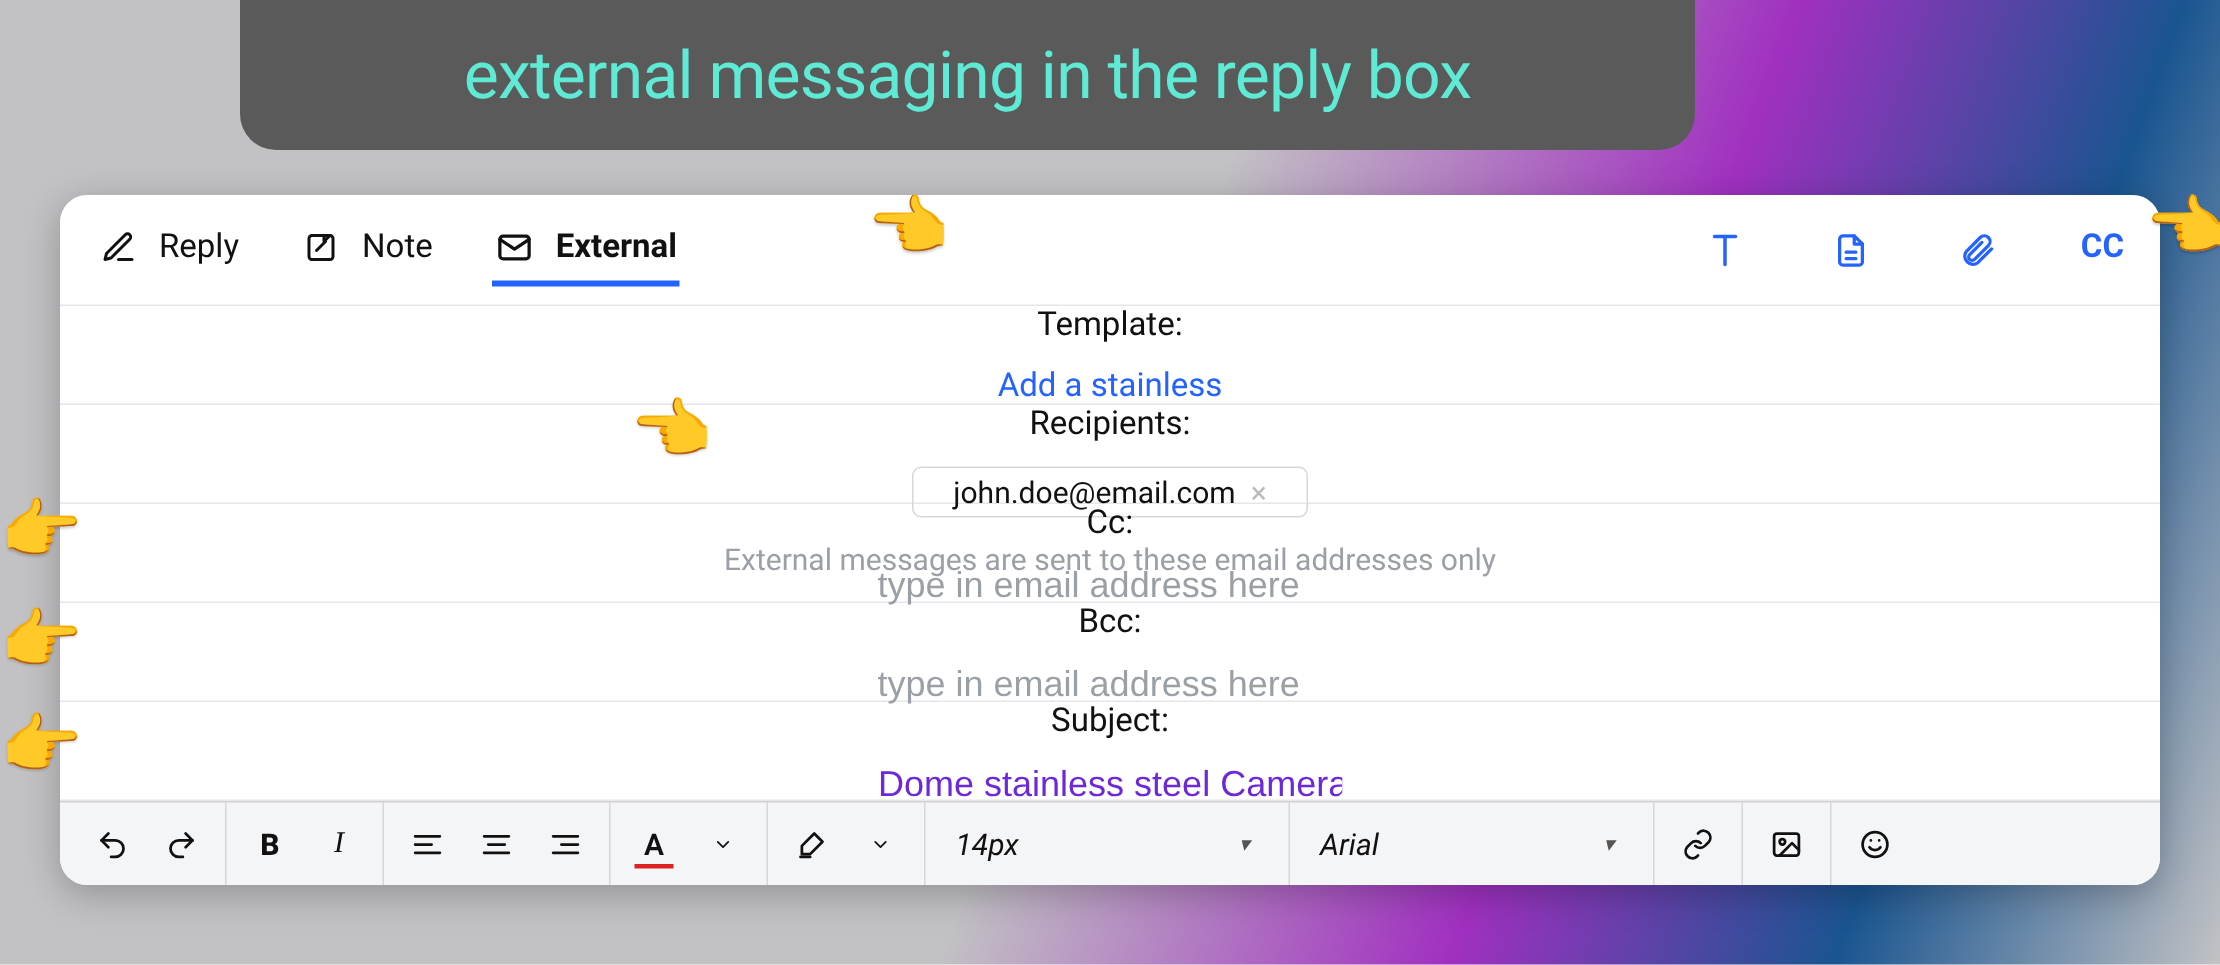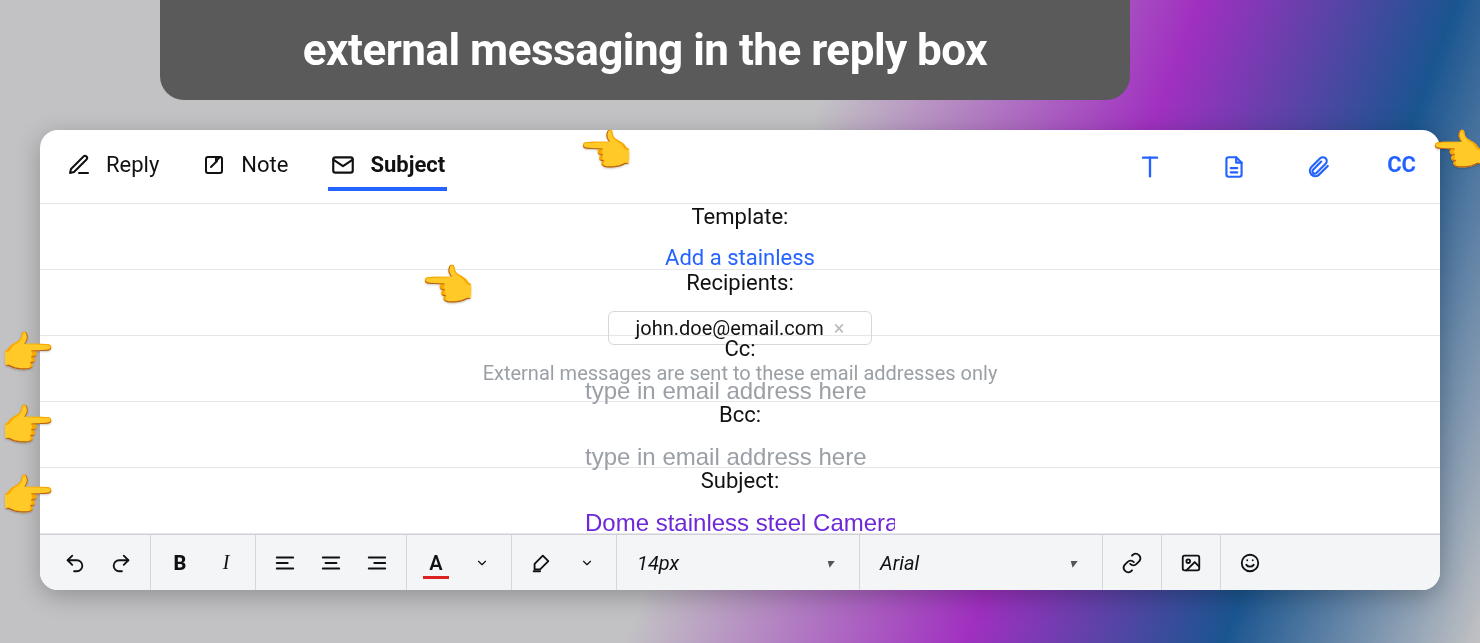--- a/index.html
+++ b/index.html
@@ -13,22 +13,22 @@
     position: absolute;
     top: 0;
     left: 160px;
     width: 970px;
     height: 100px;
     background: #5a5a5a;
     border-radius: 0 0 24px 24px;
     display: flex;
     align-items: center;
     justify-content: center;
-    color: #ffffff;
-    font-weight: 700;
+    color: #5eead4;
+    font-weight: 400;
     font-size: 44px;
     letter-spacing: -0.5px;
   }
 
   .card {
     position: absolute;
     top: 130px;
     left: 40px;
     width: 1400px;
     background: #fff;
@@ -161,21 +161,21 @@
       </span>
       <span>Note</span>
     </div>
     <div class="tab active">
       <span class="icon">
         <svg width="26" height="26" viewBox="0 0 24 24" fill="none" stroke-width="2" stroke-linecap="round" stroke-linejoin="round">
             <rect x="3" y="5" width="18" height="14" rx="2"></rect>
             <path d="m3 7 9 6 9-6"></path>
           </svg>
       </span>
-      <span>Subject</span>
+      <span>External</span>
     </div>
 
     <div class="right-tools">
       <span class="tool">
         <svg width="28" height="28" viewBox="0 0 24 24" fill="none" stroke-width="2" stroke-linecap="round" stroke-linejoin="round">
             <path d="M6 4h12"></path>
             <path d="M12 4v16"></path>
           </svg>
       </span>
       <span class="tool">

